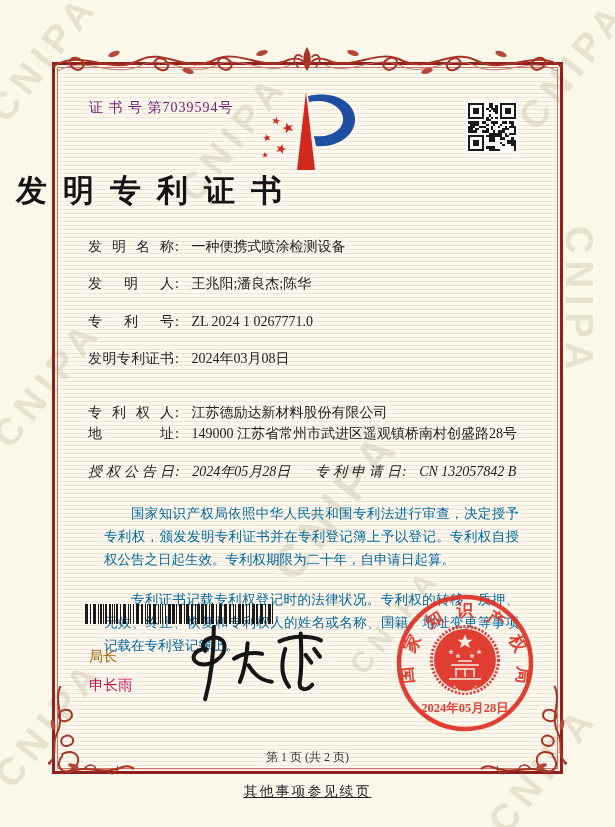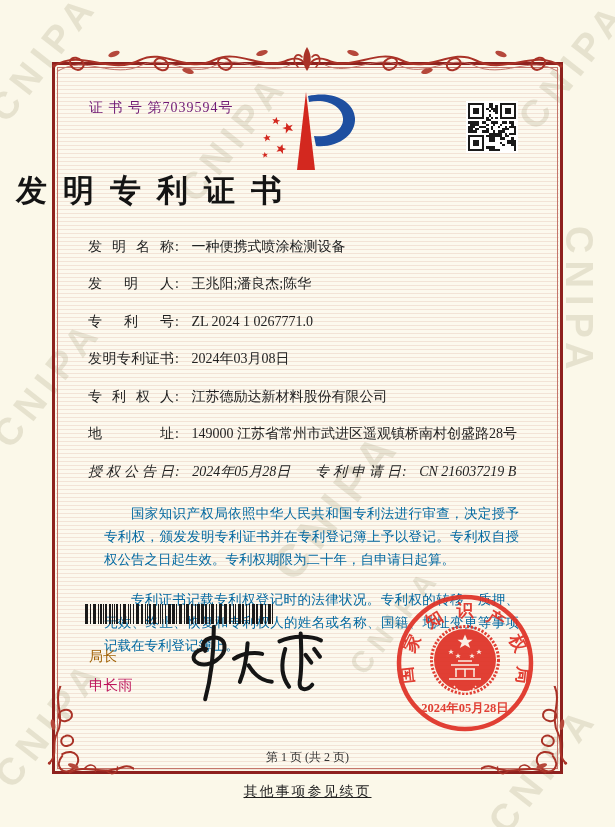--- a/index.html
+++ b/index.html
@@ -43,21 +43,21 @@
   .qr{position:absolute;left:466px;top:101px;width:48px;height:48px;background:#fff;padding:2px;}
 
   .title{position:absolute;left:0;right:0;top:170px;
          font-size:31px;font-weight:bold;color:#141414;letter-spacing:16px;text-indent:16px;}
 
   .frow{position:absolute;left:88px;font-size:14px;color:#1f1f1f;white-space:nowrap;}
   .field-label{display:inline-block;width:86px;text-align:justify;text-align-last:justify;color:#1f1f1f;}
   .field-colon{margin-left:1px;}
   .field-value{margin-left:9px;color:#232323;}
   .frow-1{top:238px;} .frow-2{top:275px;} .frow-3{top:313px;} .frow-4{top:350px;}
-  .frow-5{top:388px;} .frow-6{top:425px;} .frow-7{top:463px;font-style:italic;}
+  .frow-5{top:404px;} .frow-6{top:425px;} .frow-7{top:463px;font-style:italic;}
   .pair2{position:absolute;left:227px;}
 
   .paras{position:absolute;left:88px;width:447px;top:486px;}
   .paras p{margin:16px;font-size:13.5px;line-height:1.72;text-indent:2em;color:#0369a1;text-align:justify;}
 
   .barcode{position:absolute;left:85px;top:604px;width:193px;height:20px;}
 
   .signer-title{position:absolute;left:89px;top:648px;font-size:14px;color:#a16207;}
   .signer-name{position:absolute;left:89px;top:676px;font-size:14.5px;color:#be185d;}
   .signature{position:absolute;left:168px;top:622px;width:165px;height:82px;}
@@ -318,21 +318,21 @@
     </div>
     <div class="frow frow-6">
       <span class="field-label">地址</span><span class="field-colon">:</span>
       <span class="field-value">149000 江苏省常州市武进区遥观镇桥南村创盛路28号</span>
     </div>
     <div class="frow frow-7">
       <span class="field-label">授权公告日</span><span class="field-colon">:</span>
       <span class="field-value">2024年05月28日</span>
       <span class="pair2">
         <span class="field-label">专利申请日</span><span class="field-colon">:</span>
-        <span class="field-value">CN 216037219 B</span>
+        <span class="field-value">CN 132057842 B</span>
       </span>
     </div>
 
     <div class="paras">
       <p>国家知识产权局依照中华人民共和国专利法进行审查，决定授予专利权，颁发发明专利证书并在专利登记簿上予以登记。专利权自授权公告之日起生效。专利权期限为二十年，自申请日起算。</p>
       <p>专利证书记载专利权登记时的法律状况。专利权的转移、质押、无效、终止、恢复和专利权人的姓名或名称、国籍、地址变更等事项记载在专利登记簿上。</p>
     </div>
 
     <svg class="barcode" id="barcode-svg" viewBox="0 0 193 20" preserveAspectRatio="none">
         <rect x="0" y="0" width="3" height="20" fill="#1a1a1a"></rect>

